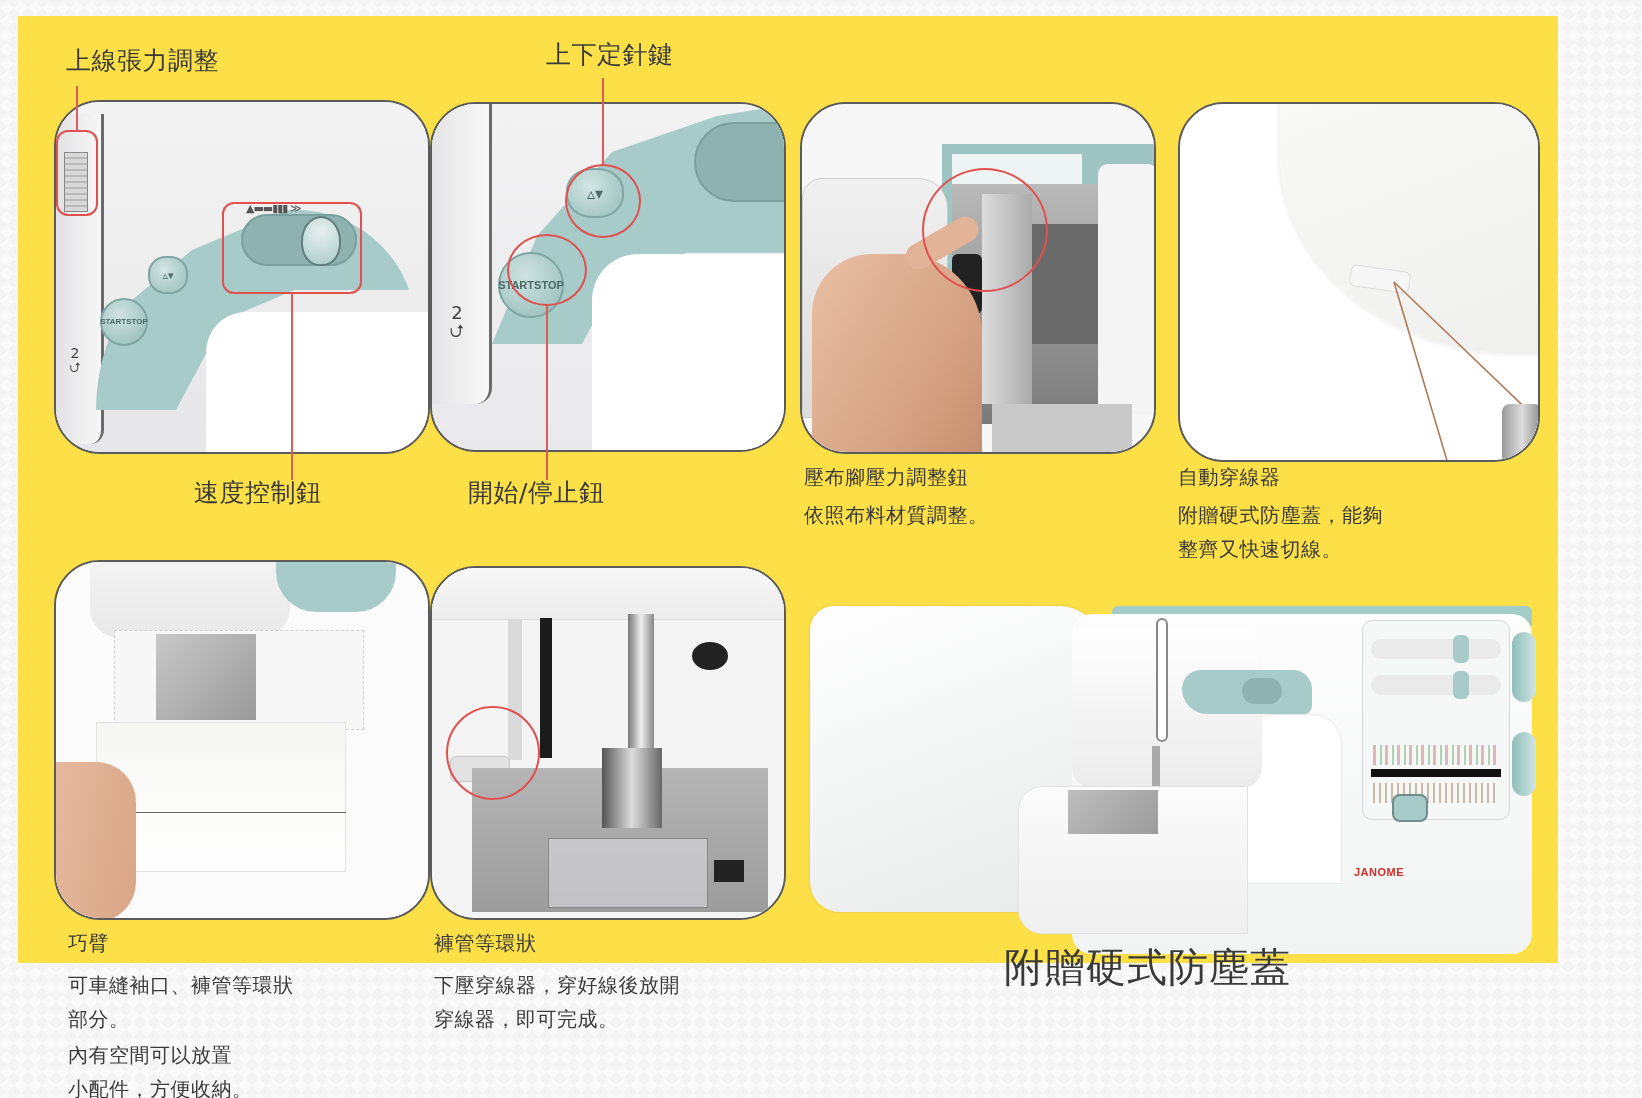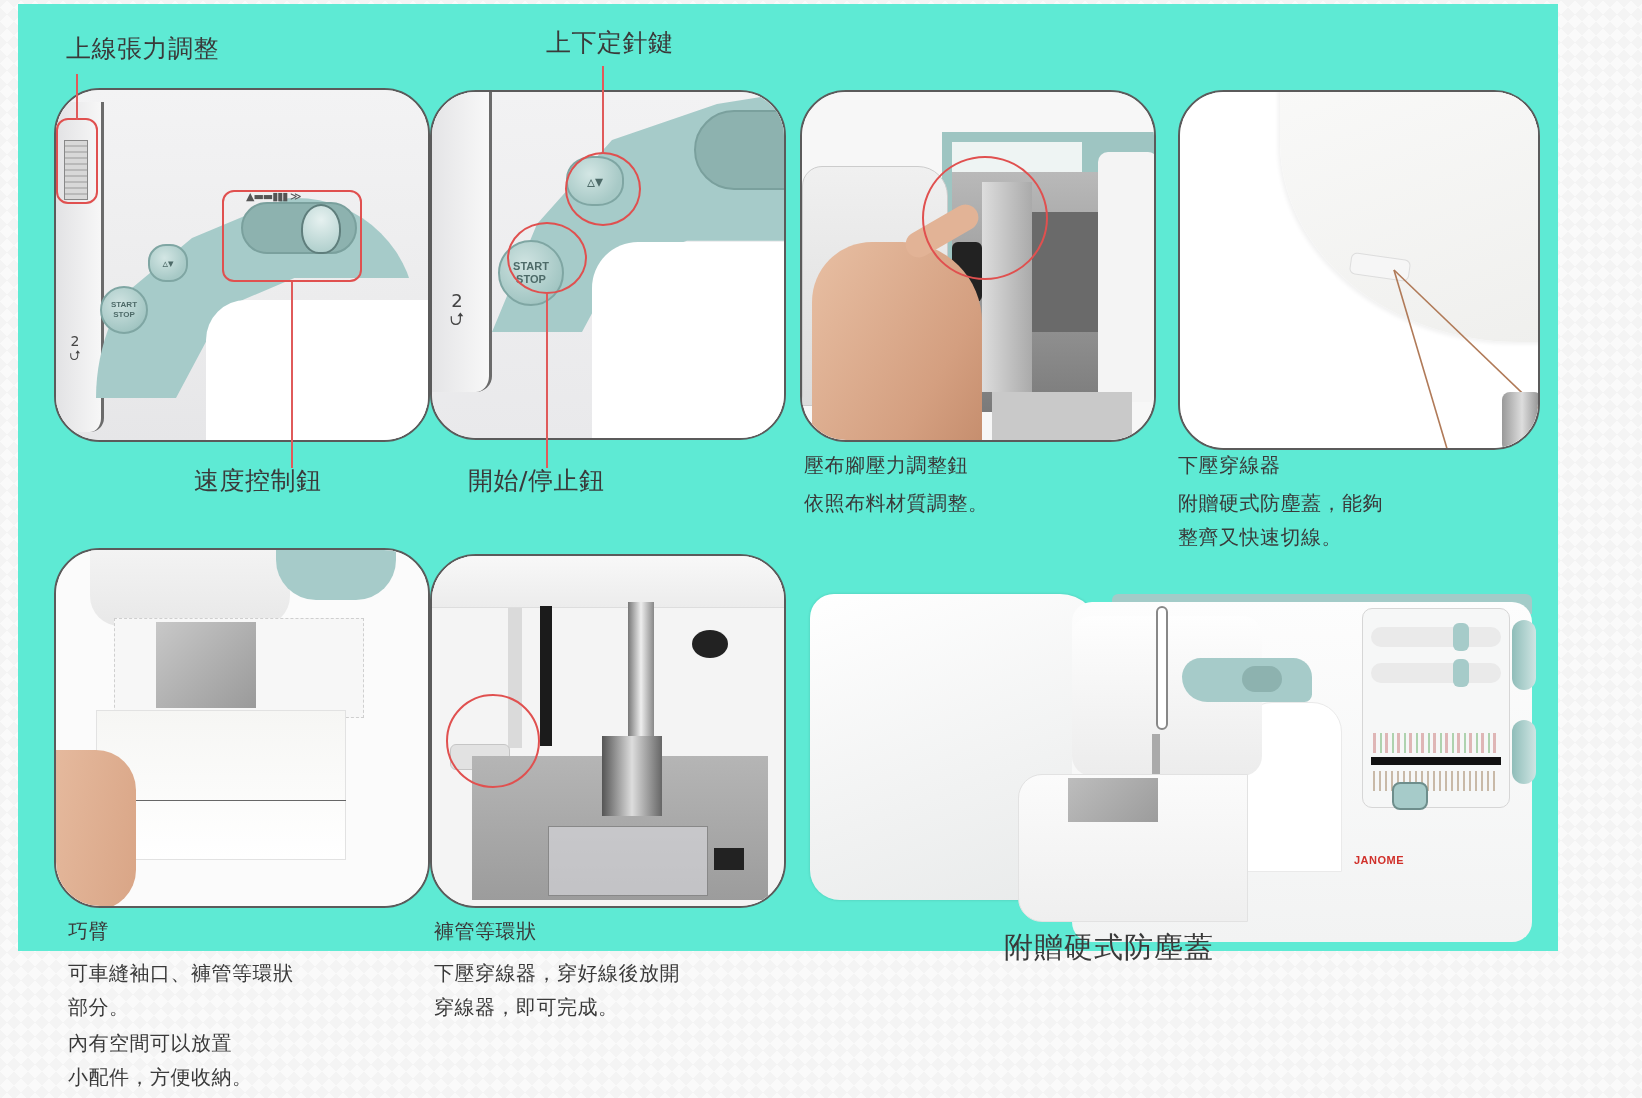--- a/index.html
+++ b/index.html
@@ -8,44 +8,44 @@
     position: relative;
     font-family: "DejaVu Sans", "Liberation Sans", sans-serif;
     color: #333;
     background-color: #fafafa;
     background-image:
       linear-gradient(45deg, rgba(0,0,0,0.025) 25%, transparent 25%, transparent 75%, rgba(0,0,0,0.025) 75%),
       linear-gradient(-45deg, rgba(0,0,0,0.025) 25%, transparent 25%, transparent 75%, rgba(0,0,0,0.025) 75%);
     background-size: 14px 14px;
   }
   .sheet {
-    position: absolute; left: 18px; top: 4px; width: 1540px; height: 947px;
-    background: #5eead4;
+    position: absolute; left: 18px; top: 16px; width: 1540px; height: 947px;
+    background: #fde047;
   }
   .abs { position: absolute; }
   .label { position: absolute; font-size: 25px; color: #3a3a3a; line-height: 1.35; white-space: nowrap; letter-spacing: 0.5px; }
   .desc { position: absolute; font-size: 20px; color: #3a3a3a; line-height: 34px; white-space: nowrap; letter-spacing: 0.5px; }
   .frame {
     position: absolute; border: 2px solid #5b5b5b; border-radius: 46px; overflow: hidden; background: #fff;
   }
   .leader { position: absolute; width: 2px; background: #e05a5a; }
   .callout { position: absolute; border: 2px solid #e0504f; }
   .circ { border-radius: 50%; }
   .rrect { border-radius: 12px; }
   .teal { background: #a6cbc9; }
   .btn {
     position: absolute; border-radius: 50%; background: radial-gradient(circle at 40% 35%, #cfe3e1, #a4c7c4 70%, #8fb5b2);
-    border: 2px solid #7fa6a3; display: flex; flex-direction: column; align-items: center; justify-content: center;
+    border: 2px solid #7fa6a3; display: flex; flex-direction: row; align-items: center; justify-content: center;
     font-family: "Liberation Sans", sans-serif; font-weight: bold; color: #4d6a68;
   }
   .ovalbtn {
     position: absolute; border-radius: 45%; background: radial-gradient(circle at 40% 35%, #d3e6e4, #a7c9c6 70%);
     border: 2px solid #7fa6a3; display: flex; align-items: center; justify-content: center; color: #4d6a68;
   }
-  .caption-big { position: absolute; font-size: 29px; color: #3a3a3a; letter-spacing: 1px; white-space: nowrap; }
+  .caption-big { position: absolute; font-size: 40px; color: #3a3a3a; letter-spacing: 1px; white-space: nowrap; }
 </style>
 </head>
 <body>
 
 <div class="sheet">
 
   <div class="label" style="left:48px; top:28px;">上線張力調整</div>
   <div class="label" style="left:528px; top:22px;">上下定針鍵</div>
 
   <div class="frame" style="left:36px; top:84px; width:376px; height:354px;">
@@ -125,21 +125,21 @@
     <div class="abs" style="left:0;top:0;width:100%;height:100%;background:#ffffff;"></div>
     <div class="abs" style="left:100px;top:-10px;width:300px;height:260px;background:linear-gradient(160deg,#f9f9f8,#efefed);border-radius:0 0 0 240px / 0 0 0 200px;box-shadow:-2px 2px 4px rgba(0,0,0,0.06);"></div>
     <div class="abs" style="left:170px;top:164px;width:60px;height:22px;background:#f6f6f6;border:1px solid #ddd;border-radius:6px;transform:rotate(8deg);"></div>
     <svg class="abs" style="left:0;top:0;" width="362" height="360">
       <line x1="214" y1="178" x2="268" y2="360" stroke="#b07a58" stroke-width="1.6"></line>
       <line x1="214" y1="178" x2="362" y2="320" stroke="#b07a58" stroke-width="1.6"></line>
     </svg>
     <div class="abs" style="left:322px;top:300px;width:40px;height:60px;background:linear-gradient(90deg,#999,#ddd,#888);border-radius:8px;"></div>
   </div>
 
-  <div class="desc" style="left:1160px; top:444px;">下壓穿線器</div>
+  <div class="desc" style="left:1160px; top:444px;">自動穿線器</div>
   <div class="desc" style="left:1160px; top:482px;">附贈硬式防塵蓋，能夠</div>
   <div class="desc" style="left:1160px; top:516px;">整齊又快速切線。</div>
 
   <div class="frame" style="left:36px; top:544px; width:376px; height:360px;">
     <div class="abs" style="left:0;top:0;width:100%;height:100%;background:#fbfbfb;"></div>
     <div class="abs" style="left:34px;top:0;width:200px;height:76px;background:linear-gradient(180deg,#f3f3f3,#e8e8e8);border-radius:0 0 30px 30px;"></div>
     <div class="abs teal" style="left:220px;top:0;width:120px;height:50px;border-radius:0 0 40px 40px;"></div>
     <div class="abs" style="left:58px;top:68px;width:250px;height:100px;background:#f7f7f7;border:1px dashed #cfcfcf;"></div>
     <div class="abs" style="left:100px;top:72px;width:100px;height:86px;background:linear-gradient(135deg,#c8c8c8,#9a9a9a);"></div>
     <div class="abs" style="left:40px;top:160px;width:250px;height:150px;background:linear-gradient(180deg,#f6f6f4,#ffffff);border:1px solid #e2e2e2;"></div>

